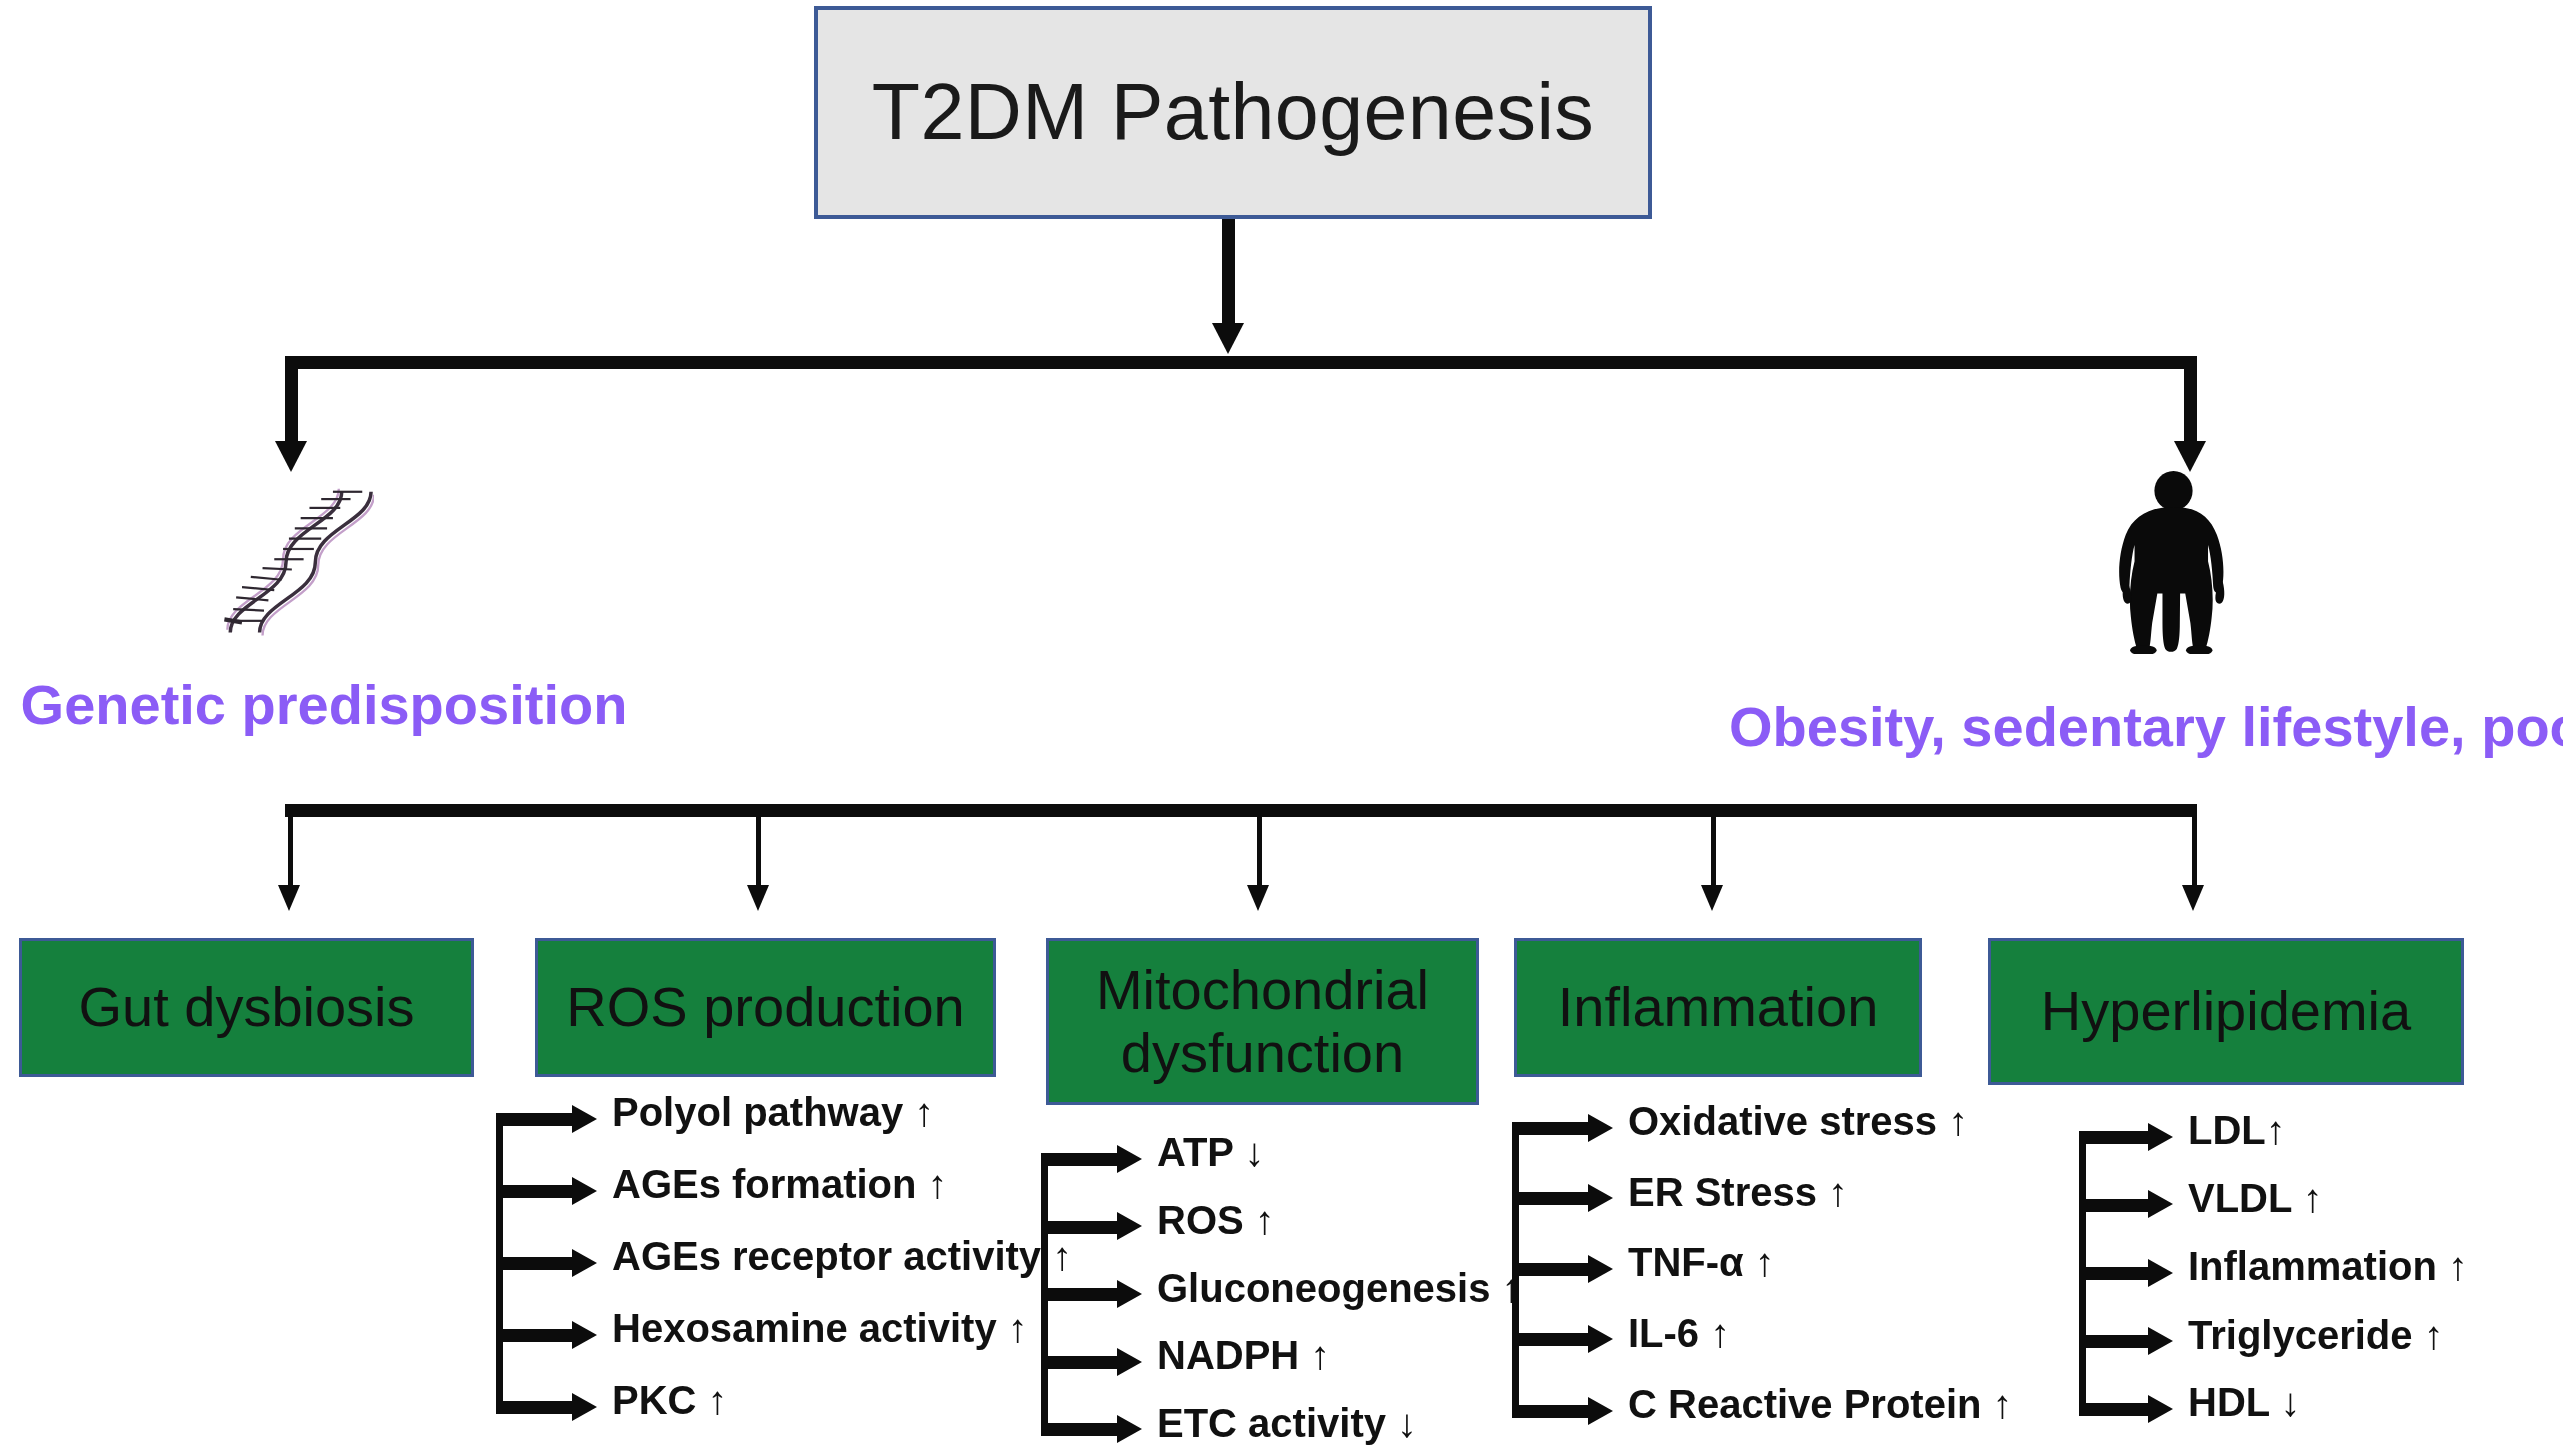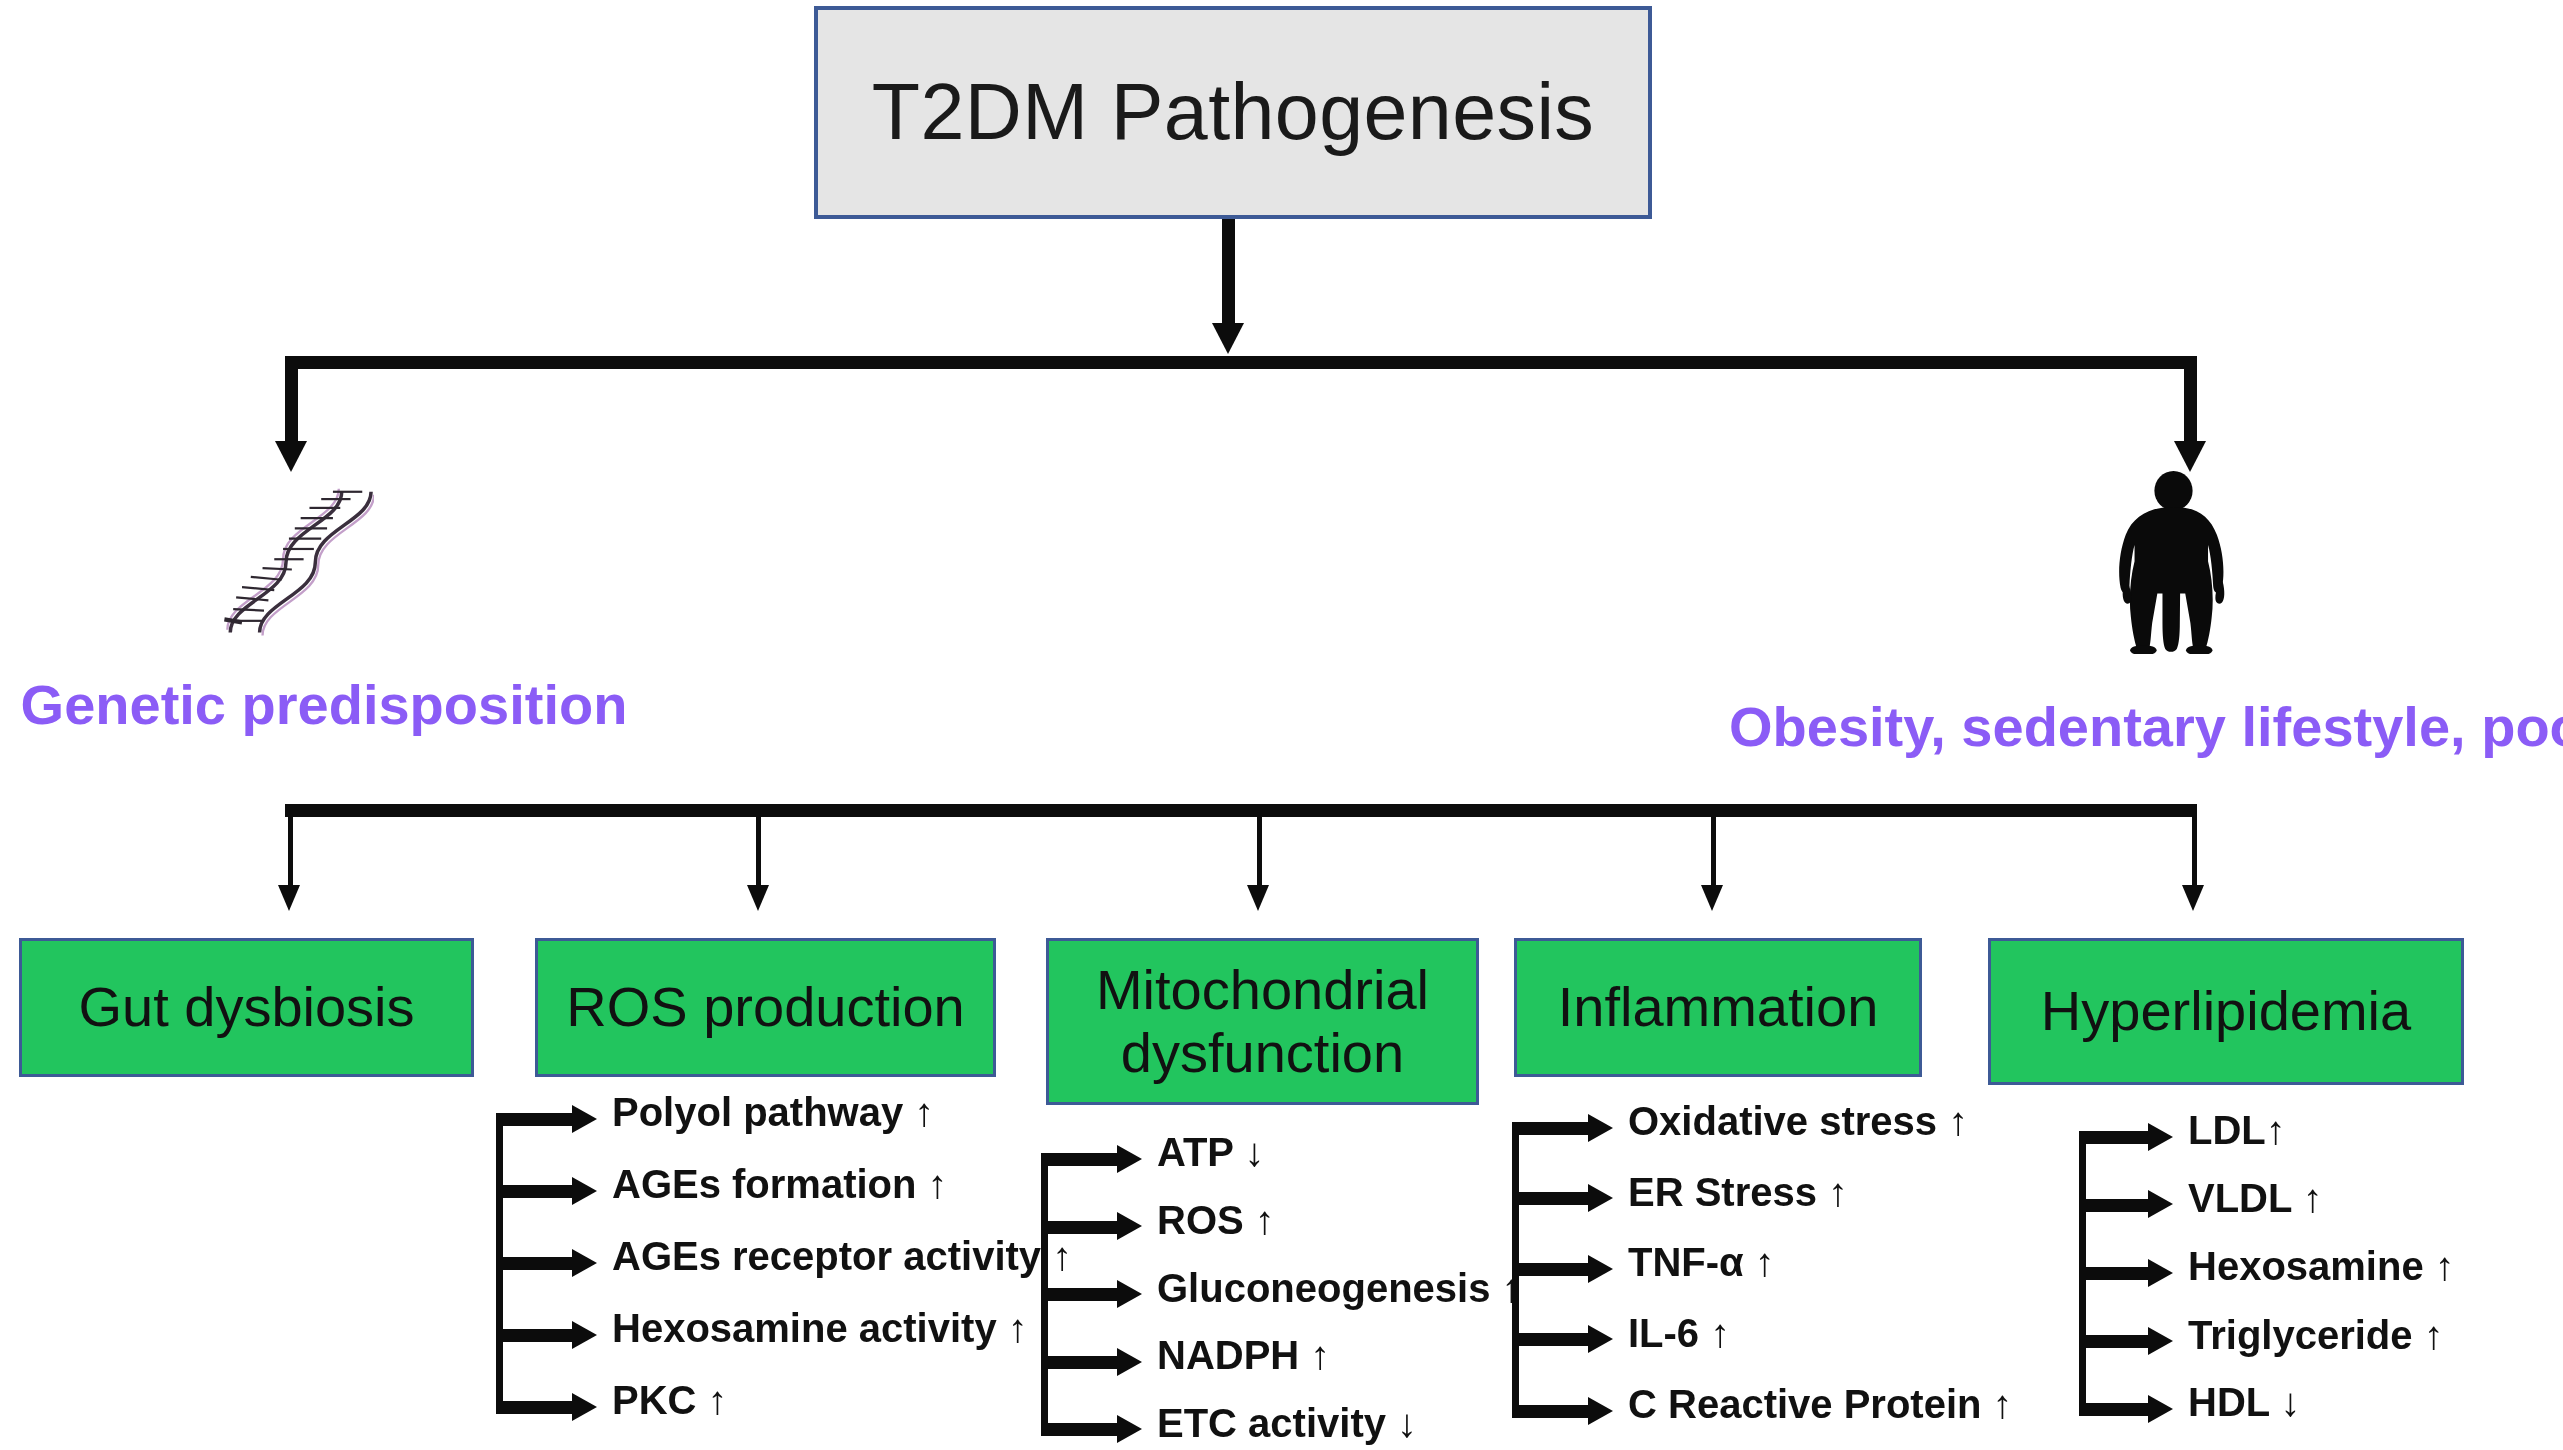--- a/index.html
+++ b/index.html
@@ -36,21 +36,21 @@
     font-size: 79px;
     color: #1a1a1a;
     font-weight: 400;
     letter-spacing: 0.4px;
     white-space: nowrap;
   }
 
   
   .stage-box {
     position: absolute;
-    background: #22c55e;
+    background: #15803d;
     border: 3.7px solid #3d5a96;
     box-sizing: border-box;
     display: flex;
     align-items: center;
     justify-content: center;
     text-align: center;
   }
   .stage-box .stage-text {
     font-size: 56px;
     color: #111111;
@@ -339,21 +339,21 @@
     <div class="stem" style="left:0; top:0px;   width:73px;"></div>
     <div class="arrow-right" style="left:69px; top:-8px;"></div>
     <div class="label" style="left:109px; top:-20.6px;">LDL↑</div>
 
     <div class="stem" style="left:0; top:68px;  width:73px;"></div>
     <div class="arrow-right" style="left:69px; top:59px;"></div>
     <div class="label" style="left:109px; top:47px;">VLDL ↑</div>
 
     <div class="stem" style="left:0; top:136px; width:73px;"></div>
     <div class="arrow-right" style="left:69px; top:128px;"></div>
-    <div class="label" style="left:109px; top:115px;">Hexosamine ↑</div>
+    <div class="label" style="left:109px; top:115px;">Inflammation ↑</div>
 
     <div class="stem" style="left:0; top:204px; width:73px;"></div>
     <div class="arrow-right" style="left:69px; top:196px;"></div>
     <div class="label" style="left:109px; top:184px;">Triglyceride ↑</div>
 
     <div class="stem" style="left:0; top:272px; width:73px;"></div>
     <div class="arrow-right" style="left:69px; top:264px;"></div>
     <div class="label" style="left:109px; top:251px;">HDL ↓</div>
   </div>
 

